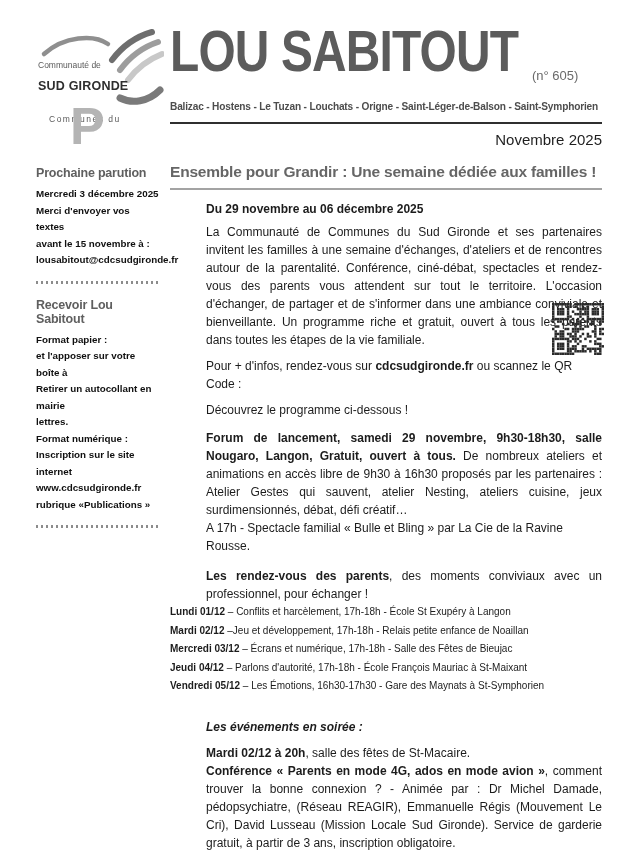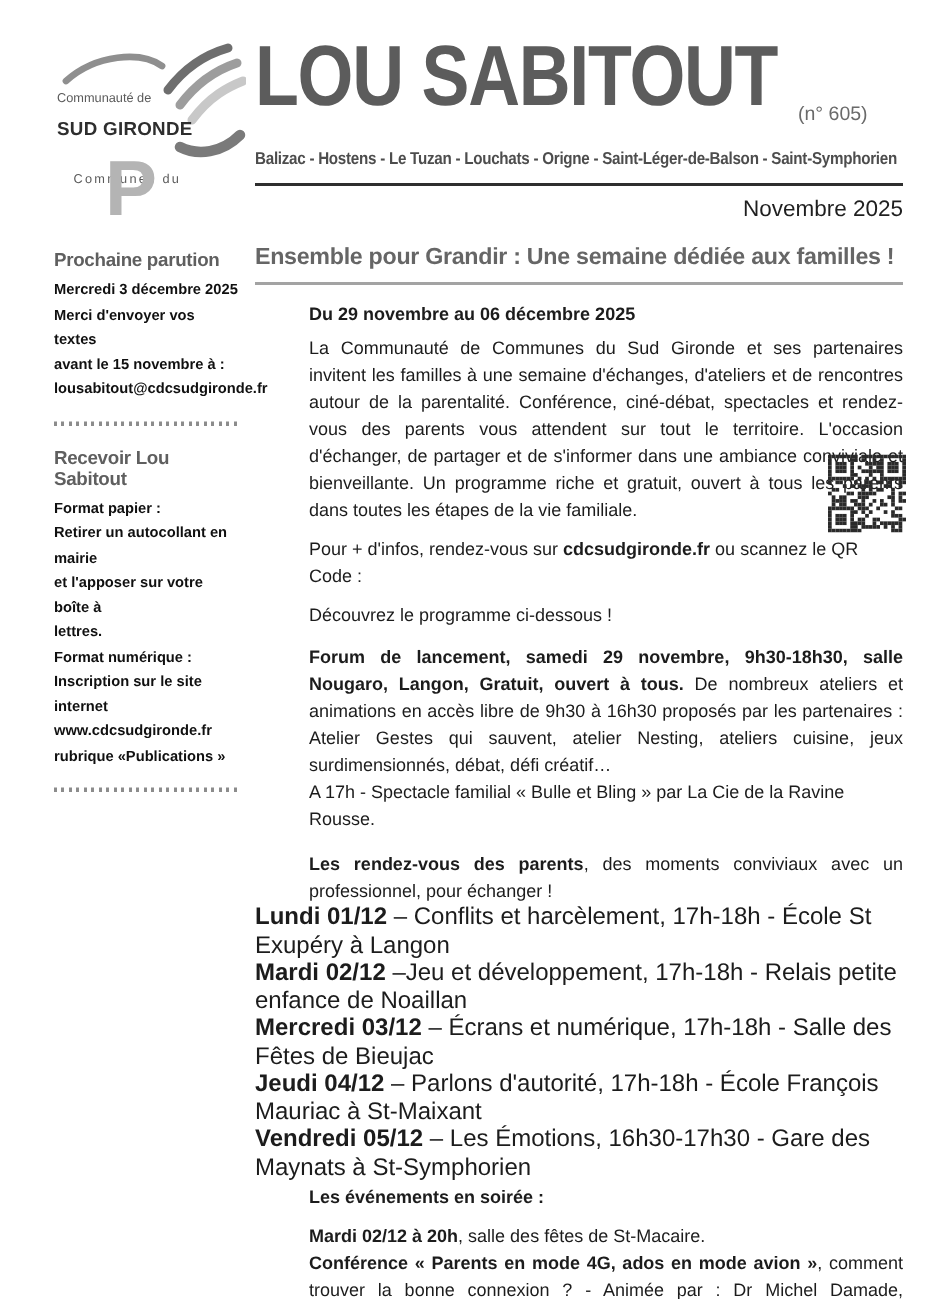--- a/index.html
+++ b/index.html
@@ -42,23 +42,23 @@
   
   .main{position:absolute;left:170px;top:163px;width:432px;}
   .sec-head{
     font-size:15.5px;font-weight:bold;color:#666;letter-spacing:-0.2px;
     margin:0;padding-bottom:7px;border-bottom:2px solid #a3a3a3;
   }
   .line,.para{font-size:12px;line-height:18px;color:#1c1c1c;padding-left:36px;}
   .para{text-align:justify;}
   .bld{font-weight:bold;}
   .mt5{margin-top:5px;}.mt8{margin-top:8px;}
-  .mt10{margin-top:10px;}.mt12{margin-top:12px;}.mt14{margin-top:1px;}
+  .mt10{margin-top:10px;}.mt12{margin-top:12px;}.mt14{margin-top:22px;font-style:italic;}
   .qr{position:absolute;right:-2px;top:140px;width:52px;height:52px;}
-  .day-row{font-size:16px;line-height:18.5px;color:#1c1c1c;}
+  .day-row{font-size:10px;line-height:18.5px;color:#1c1c1c;}
   b{font-weight:bold;}
 </style>
 </head>
 <body>
 
 <div class="logo">
   <svg width="128" height="96" viewBox="0 0 128 96">
     <path d="M8 30 C 28 12, 58 10, 72 20" fill="none" stroke="#8f8f8f" stroke-width="4.5" stroke-linecap="round"></path>
     <path d="M76 36 C 88 20, 102 12, 116 8" fill="none" stroke="#6e6e6e" stroke-width="6" stroke-linecap="round"></path>
     <path d="M84 46 C 96 30, 110 22, 122 18" fill="none" stroke="#9d9d9d" stroke-width="6" stroke-linecap="round"></path>
@@ -86,22 +86,22 @@
   <div class="sb-head">Prochaine parution</div>
   <div class="sb-line">Mercredi 3 décembre 2025</div>
   <div class="sb-line">Merci d'envoyer vos textes</div>
   <div class="sb-line">avant le 15 novembre à :</div>
   <div class="sb-line">lousabitout@cdcsudgironde.fr</div>
 
   <div class="dotted"></div>
 
   <div class="sb-head">Recevoir Lou Sabitout</div>
   <div class="sb-line">Format papier :</div>
+  <div class="sb-line">et l'apposer sur votre boîte à</div>
   <div class="sb-line">Retirer un autocollant en mairie</div>
-  <div class="sb-line">et l'apposer sur votre boîte à</div>
   <div class="sb-line">lettres.</div>
   <div class="sb-line">Format numérique :</div>
   <div class="sb-line">Inscription sur le site internet</div>
   <div class="sb-line">www.cdcsudgironde.fr</div>
   <div class="sb-line">rubrique «Publications »</div>
 
   <div class="dotted"></div>
 </div>
 
 <div class="main">

